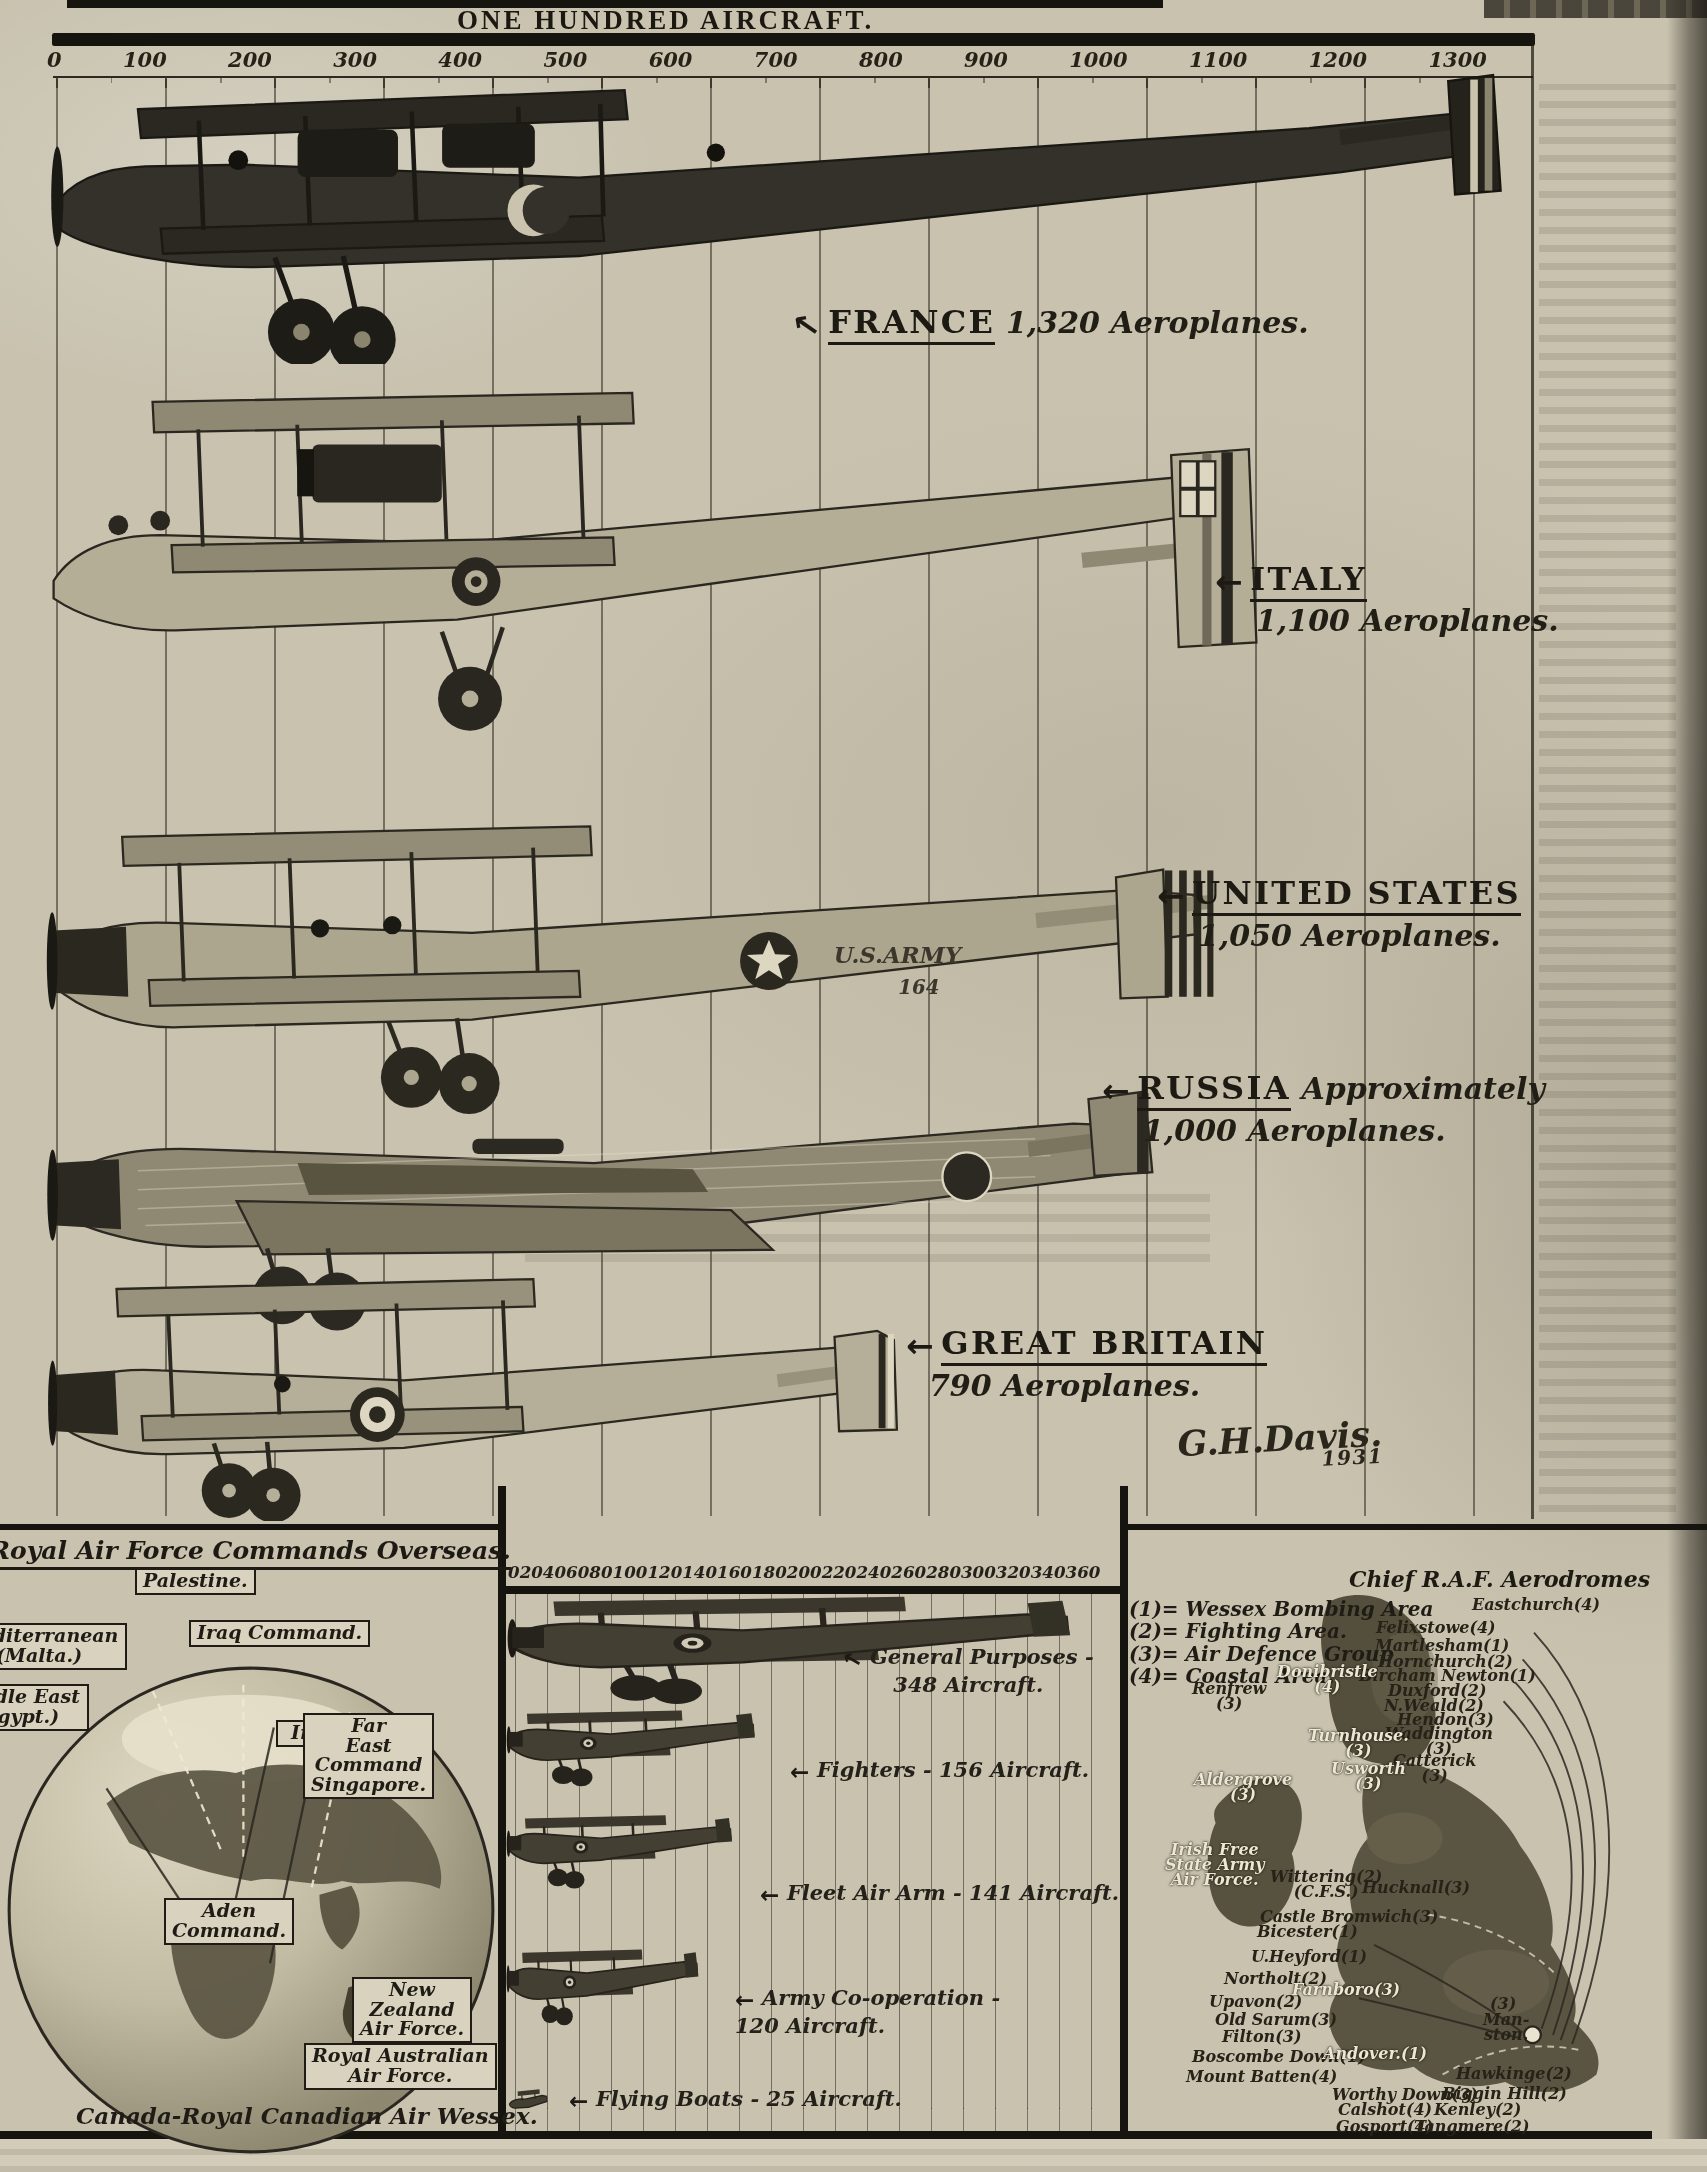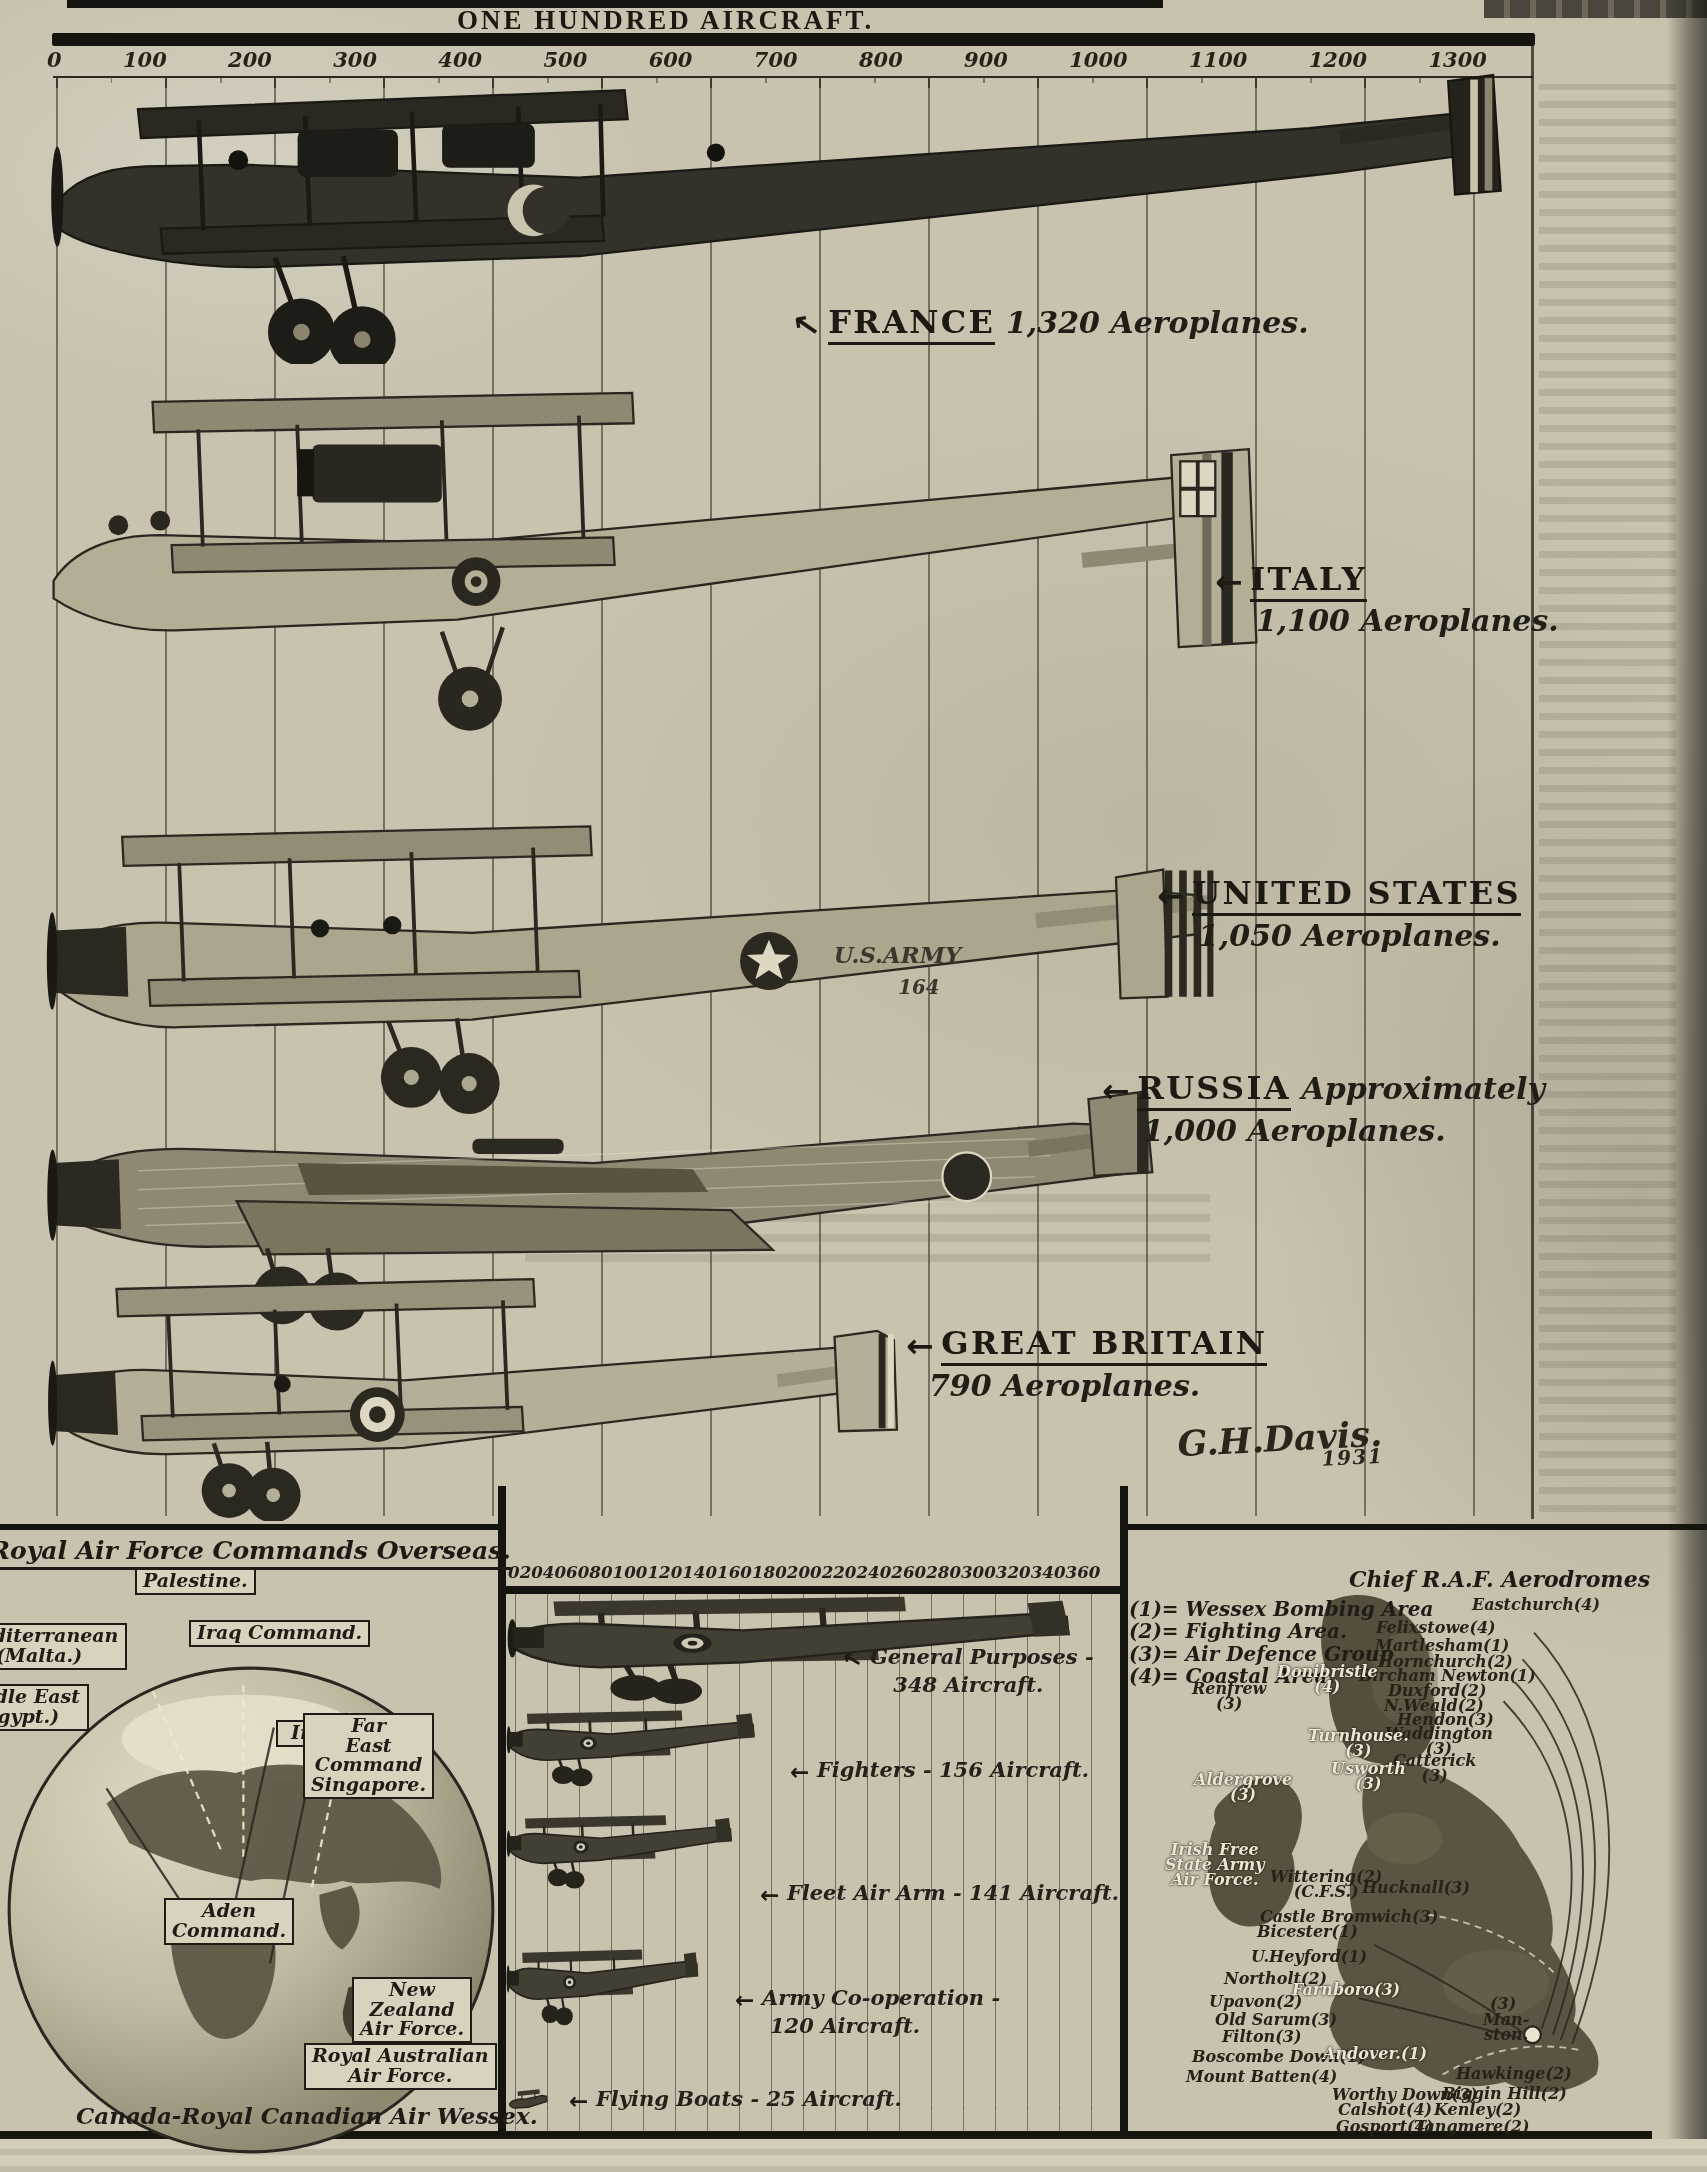--- a/index.html
+++ b/index.html
@@ -446,21 +446,21 @@
     <div>348 Aircraft.</div>
   </div>
   <div class="abs raflabel" style="left:790px;top:1757px;">
     <span class="arr">←</span><span>Fighters - 156 Aircraft.</span>
   </div>
   <div class="abs raflabel" style="left:760px;top:1880px;">
     <span class="arr">←</span><span>Fleet Air Arm - 141 Aircraft.</span>
   </div>
   <div class="abs raflabel" style="left:735px;top:1985px;">
     <div><span class="arr">←</span><span>Army Co-operation -</span></div>
-    <div style="margin-left:35px;">120 Aircraft.</div>
+    <div style="">120 Aircraft.</div>
   </div>
   <div class="abs raflabel" style="left:569px;top:2086px;">
     <span class="arr">←</span><span>Flying Boats - 25 Aircraft.</span>
   </div>
 
   <div class="abs psub" style="left:1349px;top:1566px;">Chief R.A.F. Aerodromes</div>
   <div class="abs" style="left:1129px;top:1598px;z-index:6;">
     <span class="legend-item">(1)= Wessex Bombing Area</span>
       <span class="legend-item">(2)= Fighting Area.</span>
       <span class="legend-item">(3)= Air Defence Group</span>

